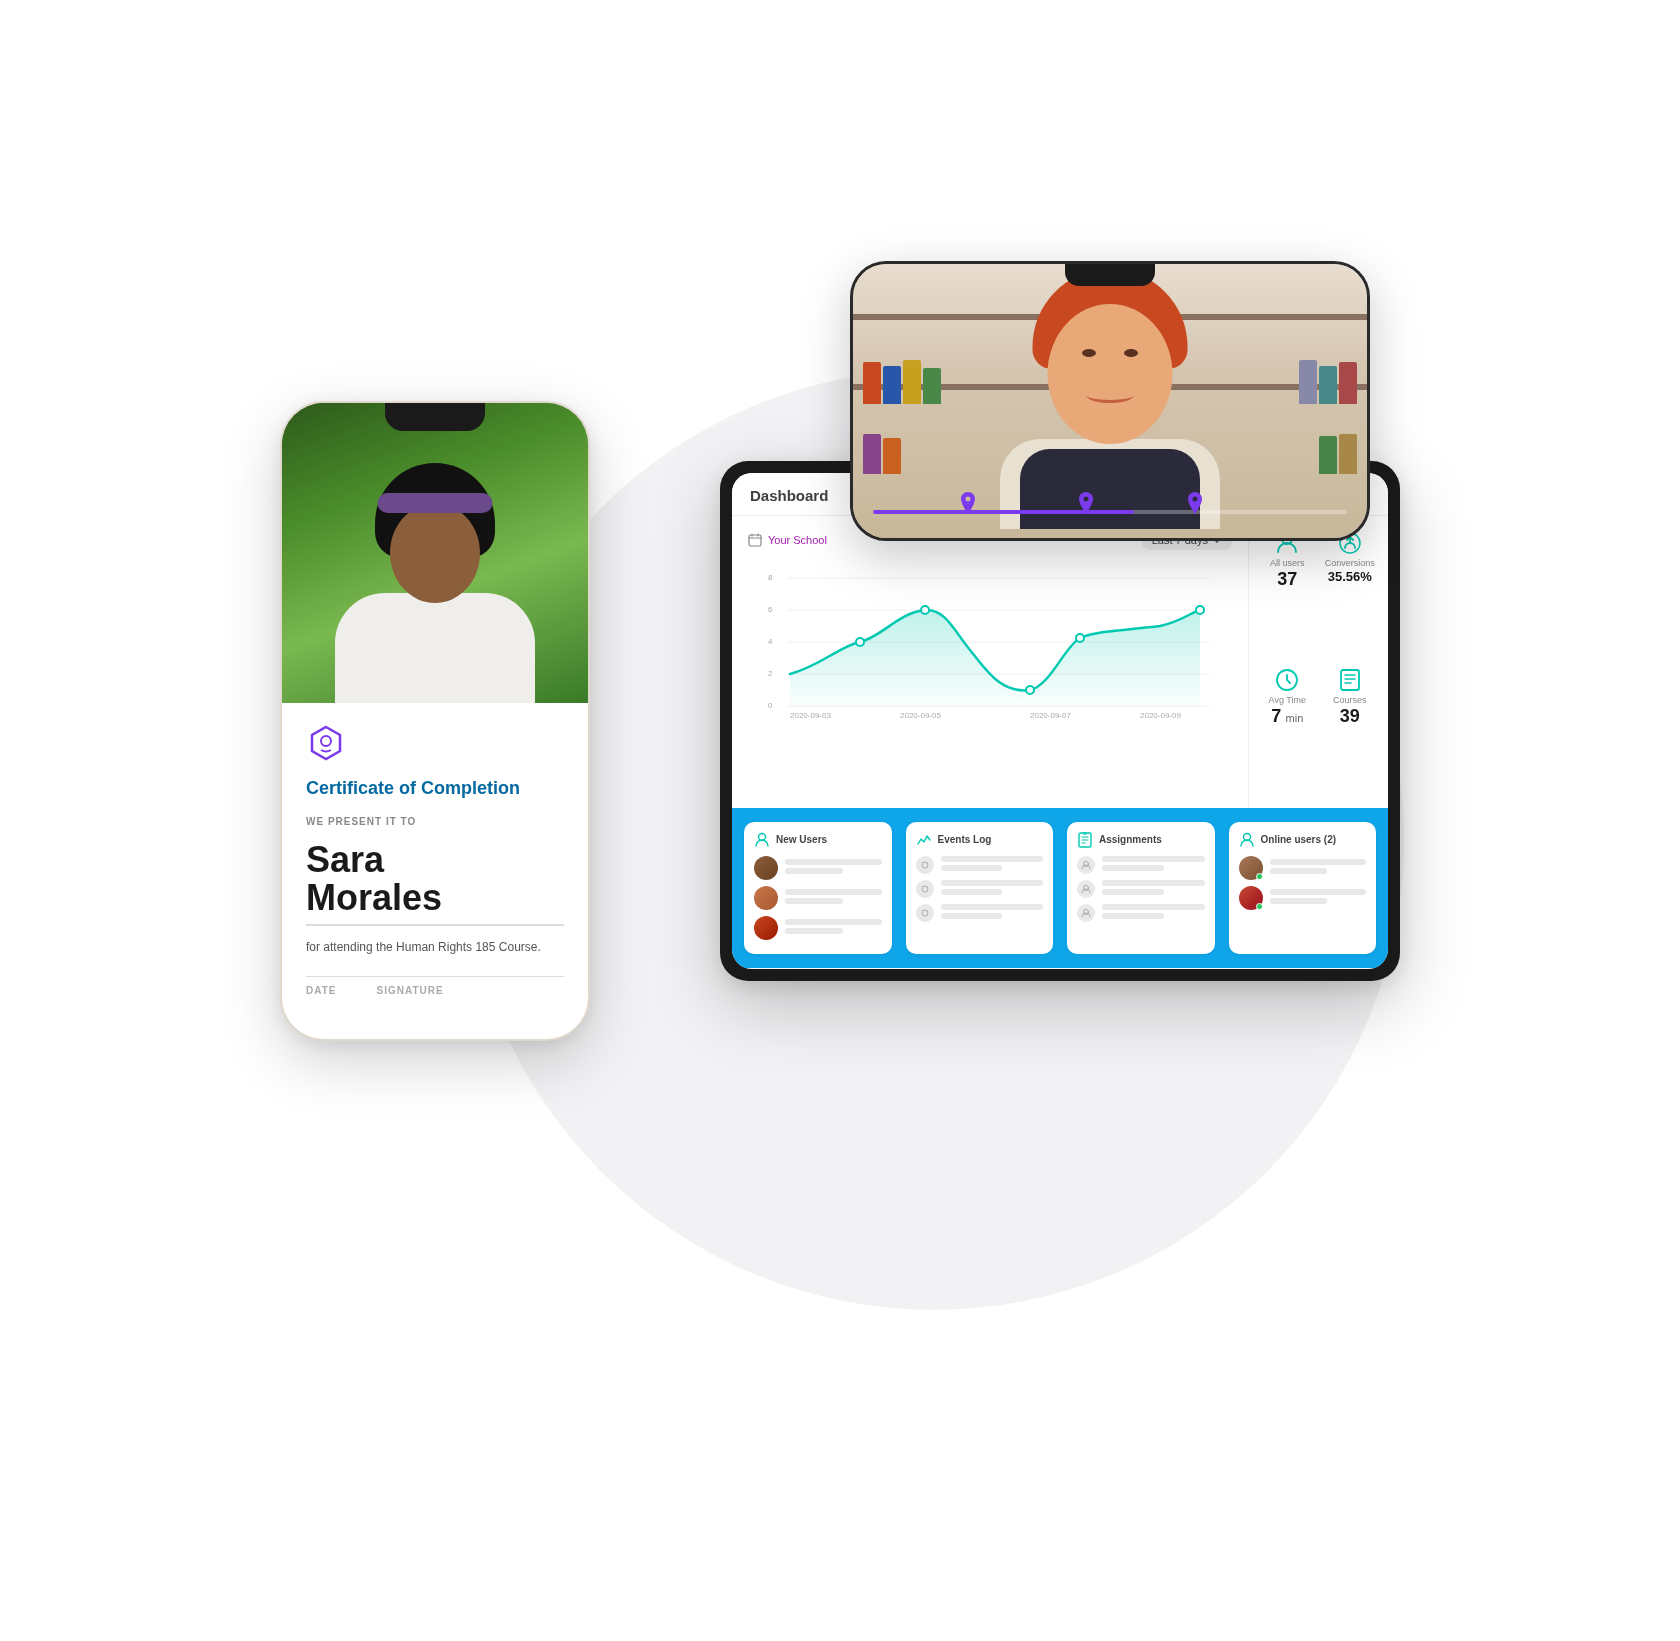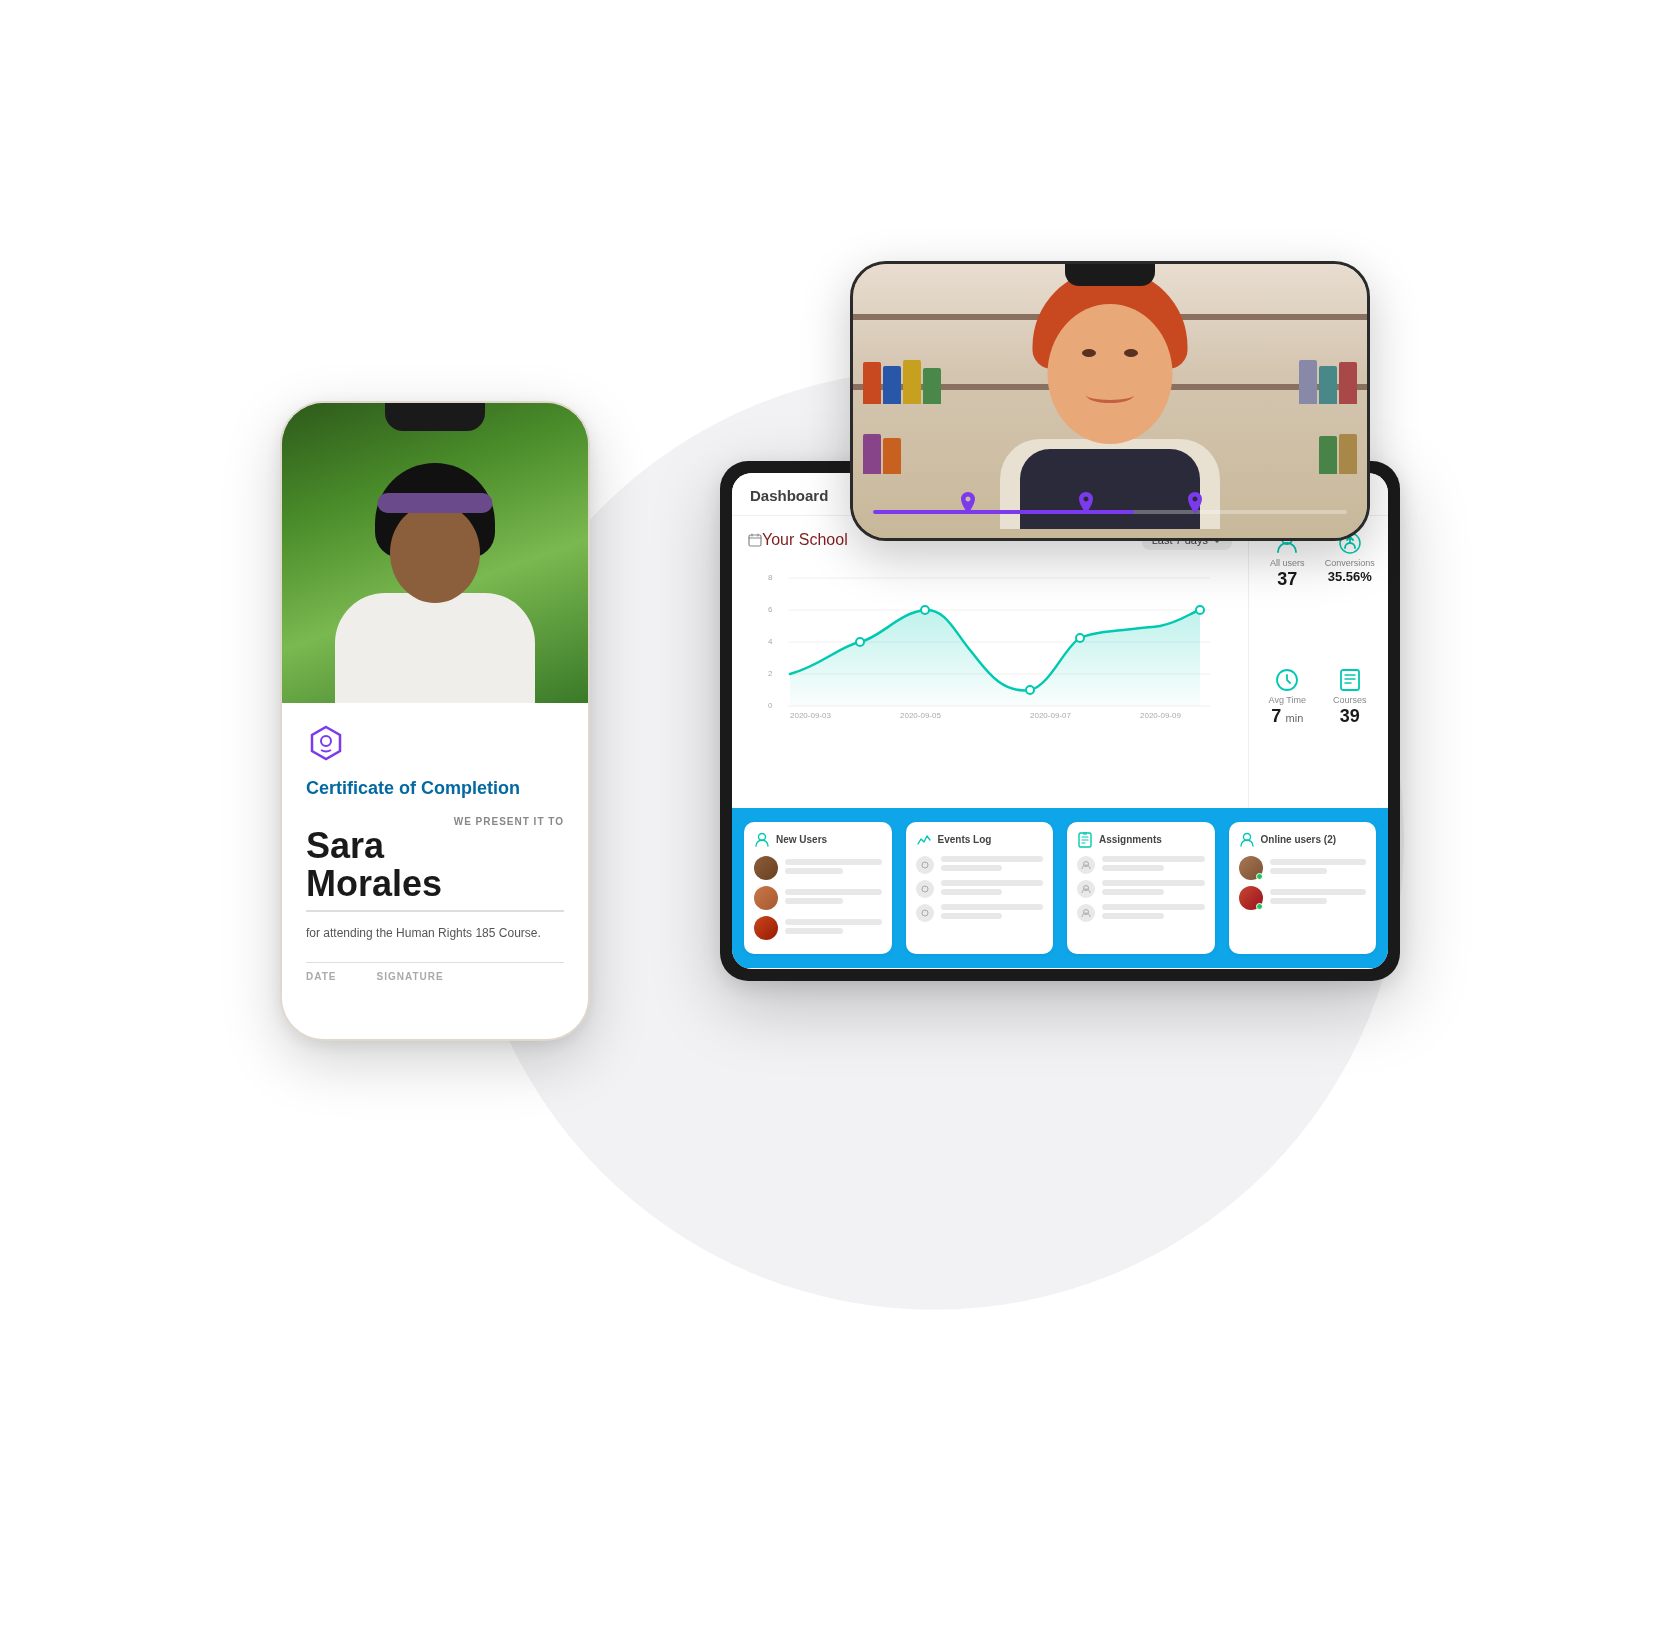--- a/index.html
+++ b/index.html
@@ -87,22 +87,21 @@
       line-height: 1.3;
       margin-bottom: 16px;
     }
 
     .cert-present {
       font-size: 10px;
       font-weight: 600;
       letter-spacing: 1px;
       color: #888;
       text-transform: uppercase;
-      margin-bottom: 0;
-      text-align: right;
+      margin-bottom: 14px;
     }
 
     .cert-name {
       font-size: 36px;
       font-weight: 800;
       color: #1a1a1a;
       line-height: 1.05;
       border-bottom: 2px solid #ddd;
       padding-bottom: 8px;
       margin-bottom: 12px;
@@ -293,23 +292,23 @@
     .chart-top {
       display: flex;
       align-items: center;
       justify-content: space-between;
       margin-bottom: 10px;
     }
 
     .chart-school {
       display: flex;
       align-items: center;
-      gap: 0;
-      font-size: 16px;
-      color: #7f1d1d;
+      gap: 6px;
+      font-size: 11px;
+      color: #a21caf;
     }
 
     .time-filter {
       display: flex;
       align-items: center;
       gap: 4px;
       background: #f0f0f0;
       border-radius: 8px;
       padding: 4px 10px;
       font-size: 11px;

